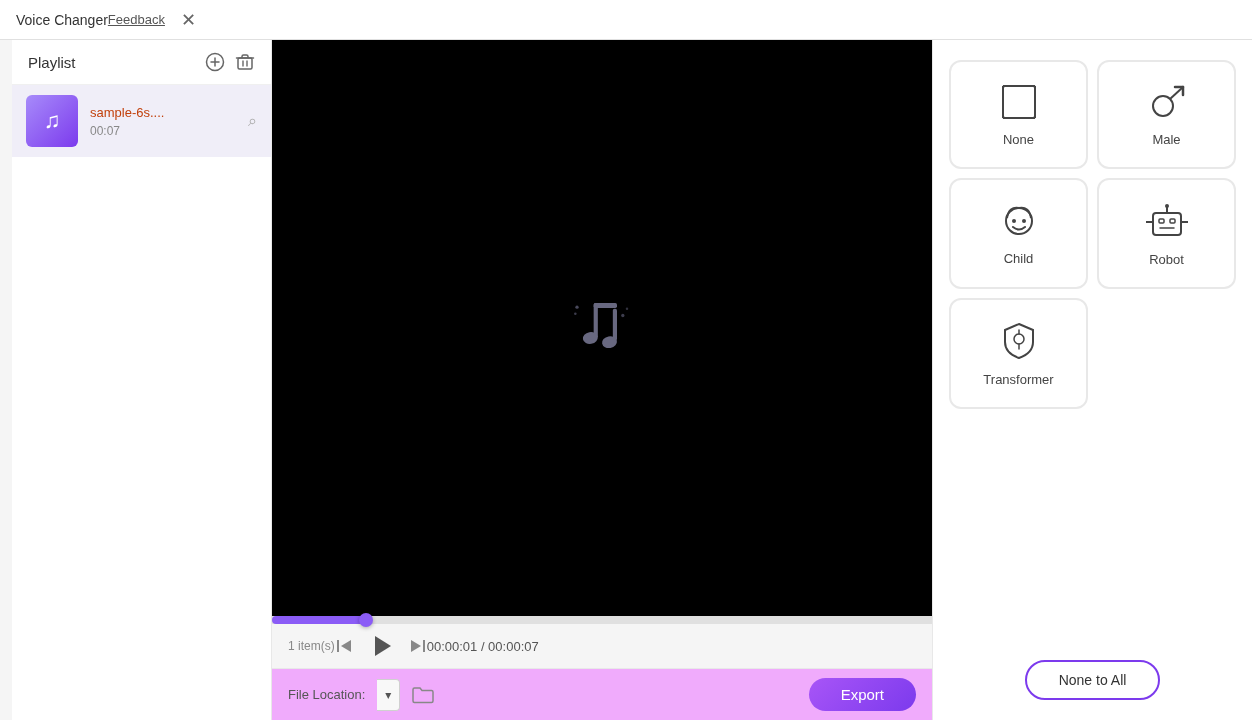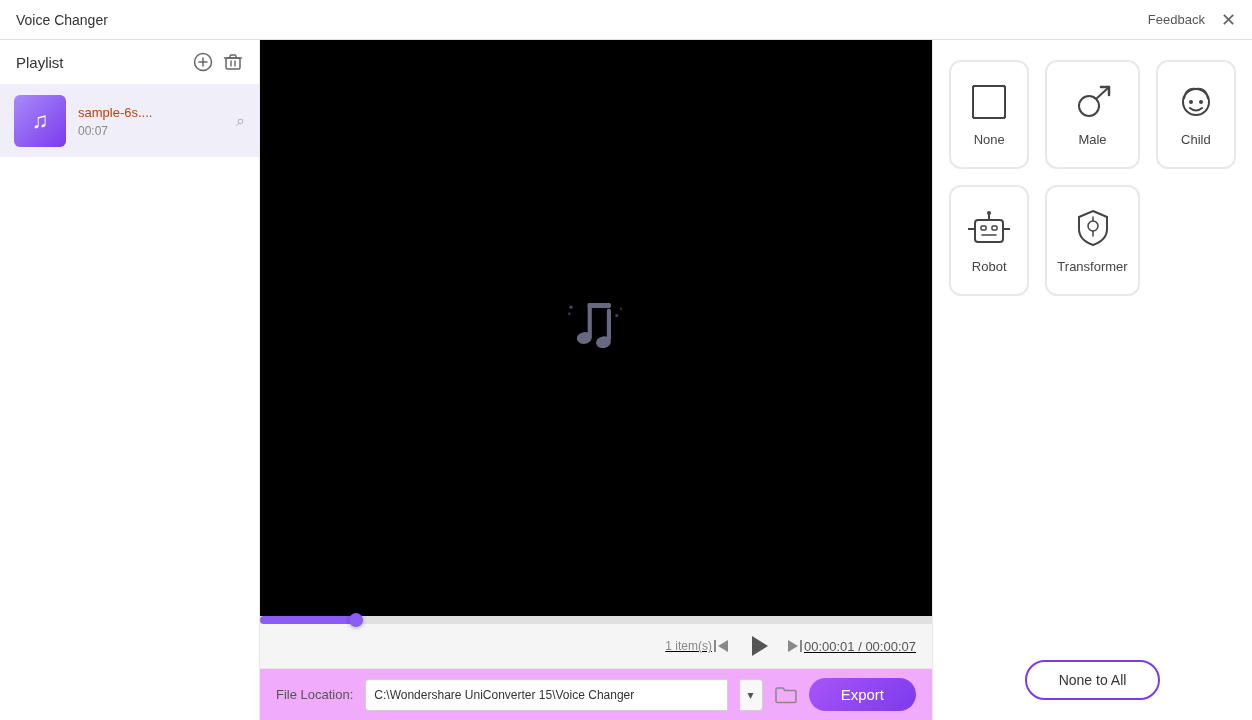--- a/index.html
+++ b/index.html
@@ -1,31 +1,31 @@
 <!DOCTYPE html>
 <html><head>
   <meta charset="utf-8">
   <style>
     * { margin: 0; padding: 0; box-sizing: border-box; }
     body { width: 1252px; height: 720px; font-family: 'Segoe UI', Arial, sans-serif; background: #f5f5f5; overflow: hidden; user-select: none; }
 
     
     .title-bar {
-      display: flex; align-items: center; justify-content: space-between;
+      display: flex; align-items: center; justify-content: flex-start;
       background: #fff; height: 40px; padding: 12px 16px;
       border-bottom: 1px solid #e0e0e0;
     }
     .title-text { font-size: 14px; color: #333; font-weight: 500; }
     .title-right { display: flex; align-items: center; gap: 16px; }
-    .feedback-link { font-size: 13px; color: #555; cursor: pointer; }
+    .feedback-link { font-size: 13px; color: #555; text-decoration: underline; cursor: pointer; }
     .close-btn { font-size: 18px; color: #666; cursor: pointer; line-height: 1; }
 
     
     .main-layout {
-      display: flex; height: calc(720px - 40px);
+      display: flex; height: calc(720px - 40px); padding-left: 12px;
     }
 
     
     .sidebar {
       width: 260px; background: #fff; border-right: 1px solid #e8e8e8;
       display: flex; flex-direction: column;
     }
     .playlist-header {
       display: flex; align-items: center; justify-content: space-between;
       padding: 12px 16px; border-bottom: 1px solid #f0f0f0;
@@ -65,23 +65,22 @@
     }
     .progress-bar-fill {
       height: 100%; background: #8b5cf6; width: 14.28%;
       border-radius: 4px; position: relative;
     }
     .progress-thumb {
       width: 14px; height: 14px; background: #8b5cf6; border-radius: 50%;
       position: absolute; right: -7px; top: -3px; box-shadow: 0 1px 4px rgba(0,0,0,0.3);
     }
     .controls-row {
-      display: flex; align-items: center; justify-content: flex-end;
+      display: flex; align-items: center; justify-content: flex-start;
       padding: 8px 16px;
-      text-decoration: underline;
     }
     .items-count { font-size: 12px; color: #888; }
     .playback-btns { display: flex; align-items: center; gap: 14px; }
     .play-btn { font-size: 24px; color: #555; cursor: pointer; background: none; border: none; }
     .skip-btn { font-size: 16px; color: #888; cursor: pointer; background: none; border: none; }
     .time-display { font-size: 13px; color: #555; }
 
     
     .bottom-bar {
       background: #f0abfc; border-top: 1px solid #e8e8e8;
@@ -108,21 +107,21 @@
       margin-left: auto;
     }
 
     
     .right-panel {
       width: 320px; background: #fff; border-left: 1px solid #e8e8e8;
       display: flex; flex-direction: column; padding: 20px 16px;
       gap: 10px;
     }
     .voice-grid {
-      display: grid; grid-template-columns: 1fr 1fr 1fr; gap: 16px; flex: 1;
+      display: grid; grid-template-columns: 1fr 1fr; gap: 9px; flex: 1;
       align-content: start;
     }
     .voice-option {
       border: 2px solid #e8e8e8; border-radius: 12px; padding: 20px 10px;
       display: flex; flex-direction: column; align-items: center; justify-content: center;
       gap: 10px; cursor: pointer; transition: border-color 0.2s;
       background: #fff;
     }
     .voice-option.active {
       border-color: #8b5cf6; background: #f3effe;
@@ -234,21 +233,20 @@
             <polygon points="14,3 14,15 16,15 16,3" fill="#888"></polygon>
             <polygon points="2,3 12,9 2,15" fill="#888"></polygon>
           </svg>
         </button>
       </div>
       <span class="time-display">00:00:01 / 00:00:07</span>
     </div>
 
     <div class="bottom-bar">
       <span class="file-location-label">File Location:</span>
-      <input class="file-location-input" style="border-radius: 4px 0px 0px 4px;" readonly="" value="C:\Wondershare UniConverter 15\Voice Changer">
       <button class="dropdown-btn">▾</button>
       <button class="folder-btn">
         <svg width="22" height="18" viewBox="0 0 22 18" fill="none">
           <path d="M1 3.5C1 2.67 1.67 2 2.5 2H8l2 2.5H19.5C20.33 4.5 21 5.17 21 6v9c0 .83-.67 1.5-1.5 1.5h-17C1.67 16.5 1 15.83 1 15V3.5z" stroke="#888" stroke-width="1.5" fill="none"></path>
         </svg>
       </button>
       <button class="export-btn">Export</button>
     </div>
   </div>
 

